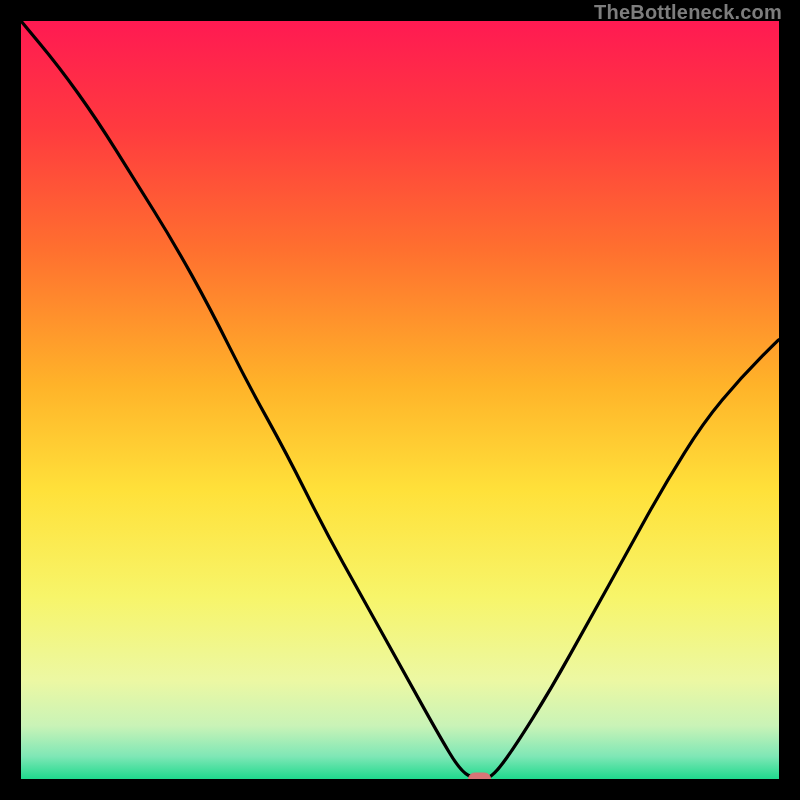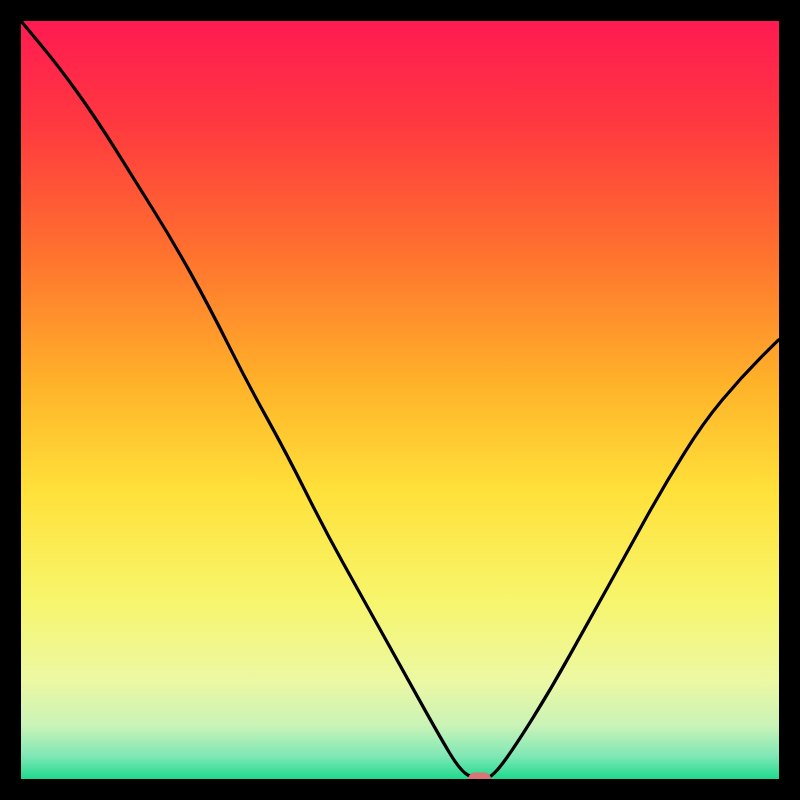--- a/index.html
+++ b/index.html
@@ -35,20 +35,21 @@
     height: 758px;
   }
   .plot svg {
     display: block;
   }
 </style>
 </head>
 <body>
 
 <div class="frame">
+  <div class="watermark">TheBottleneck.com</div>
 
   <div class="plot">
     <svg id="plot-svg" width="758" height="758" viewBox="0 0 758 758" preserveAspectRatio="none">
       <defs>
         <linearGradient id="bg-grad" x1="0" y1="0" x2="0" y2="1">
             <stop offset="0%" stop-color="#ff1a52"></stop>
             <stop offset="14%" stop-color="#ff3a3f"></stop>
             <stop offset="30%" stop-color="#ff6f2f"></stop>
             <stop offset="48%" stop-color="#ffb329"></stop>
             <stop offset="62%" stop-color="#ffe13a"></stop>

